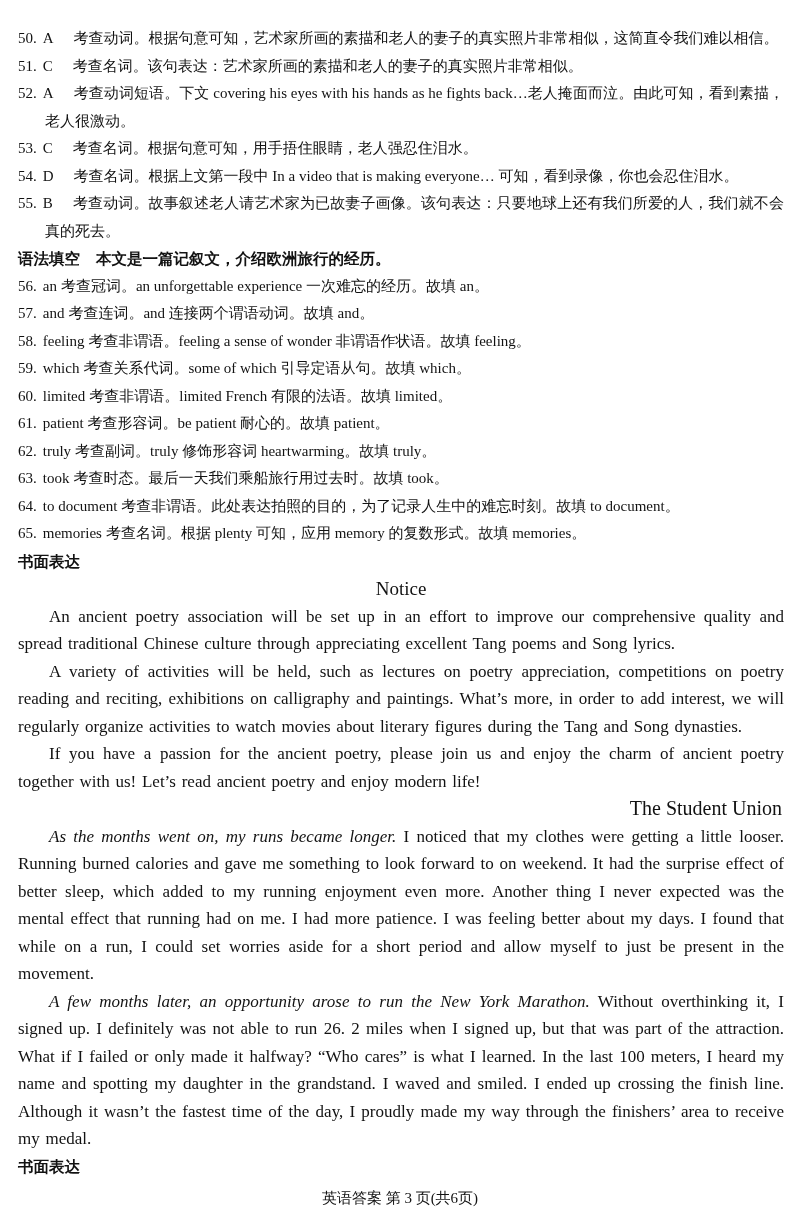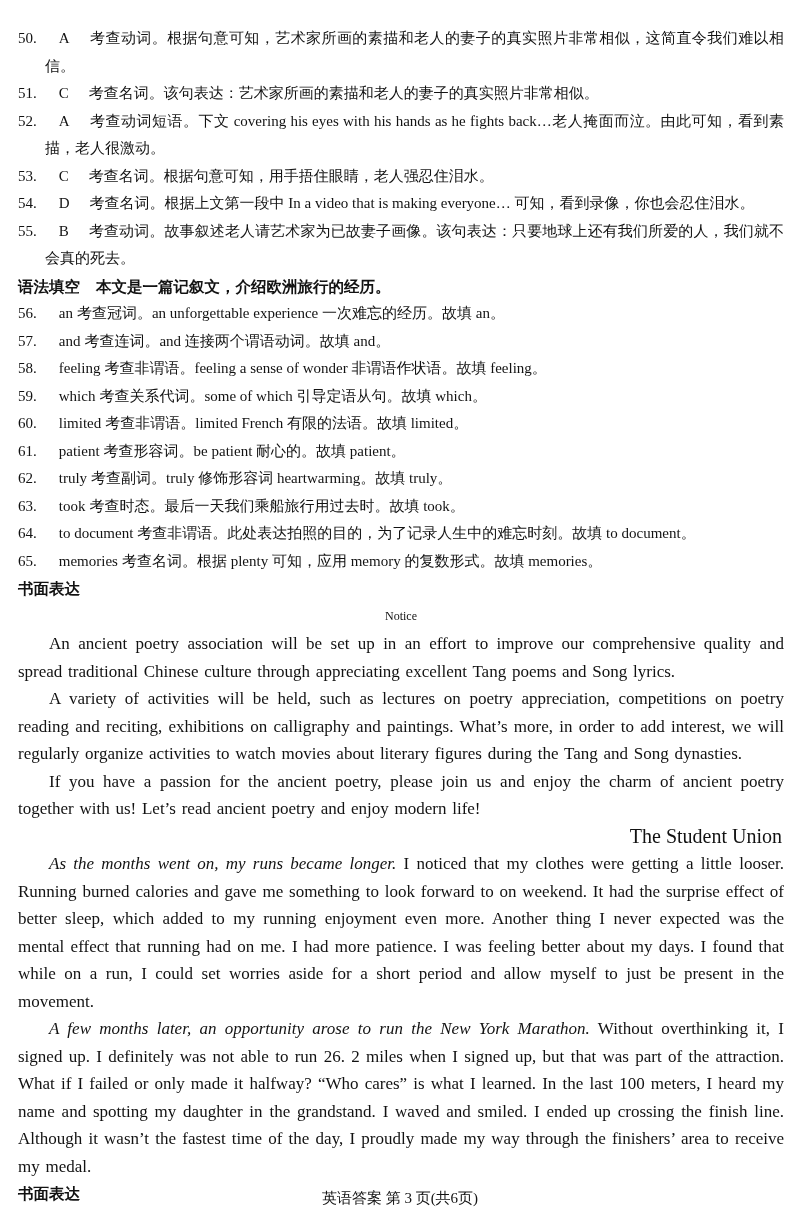--- a/index.html
+++ b/index.html
@@ -12,41 +12,41 @@
   }
   .page { padding: 25px 16px 0 18px; }
 
   .item {
     font-size: 15px;
     line-height: 27.5px;
     text-align: justify;
     padding-left: 27px;
     text-indent: -27px;
   }
-  .item .num { margin-right: 22px; }
+  .item .num { margin-right: 6px; }
   .cloze-ans { margin-right: 20px; }
   .gram-ans { margin-right: 4px; }
 
   .sec-head {
     font-family: Liberation Serif, serif;
     font-weight: 700;
     font-size: 15.5px;
     line-height: 27.5px;
   }
   .gram-title { margin-right: 16px; }
 
   .en {
     font-size: 17px;
     line-height: 27.5px;
     text-align: justify;
     word-spacing: 1.5px;
   }
   .para { text-indent: 31px; }
   .center-title {
-    font-size: 12px;
+    font-size: 19px;
     line-height: 27.5px;
     text-align: center;
   }
   .signature {
     font-size: 20px;
     line-height: 27.5px;
     text-align: right;
     padding-right: 2px;
   }
   .lead { font-style: italic; }

